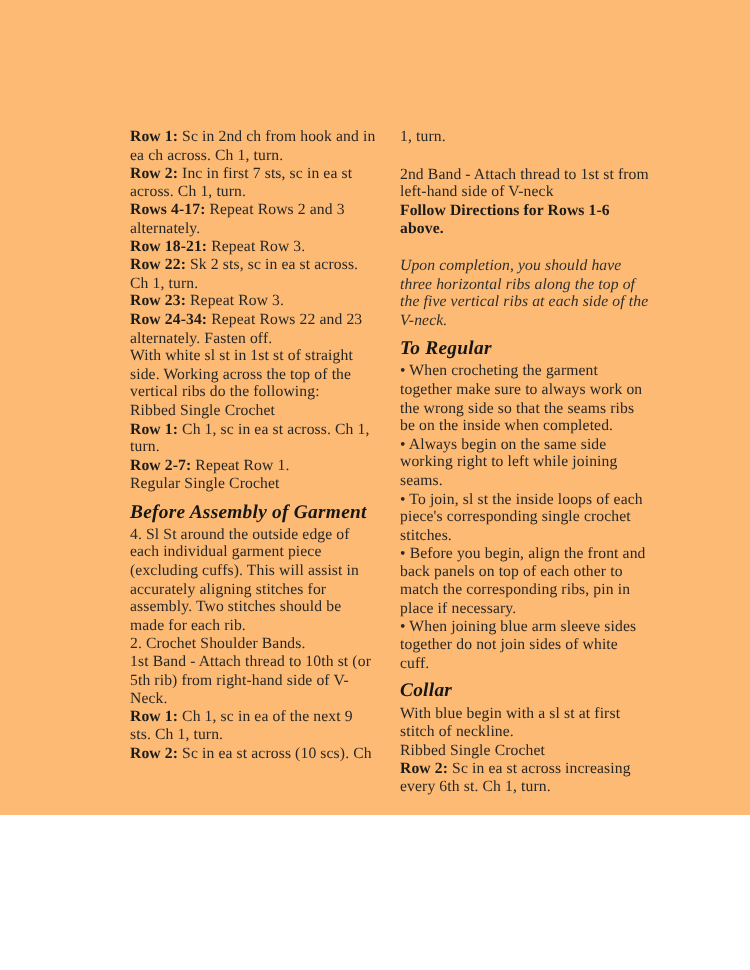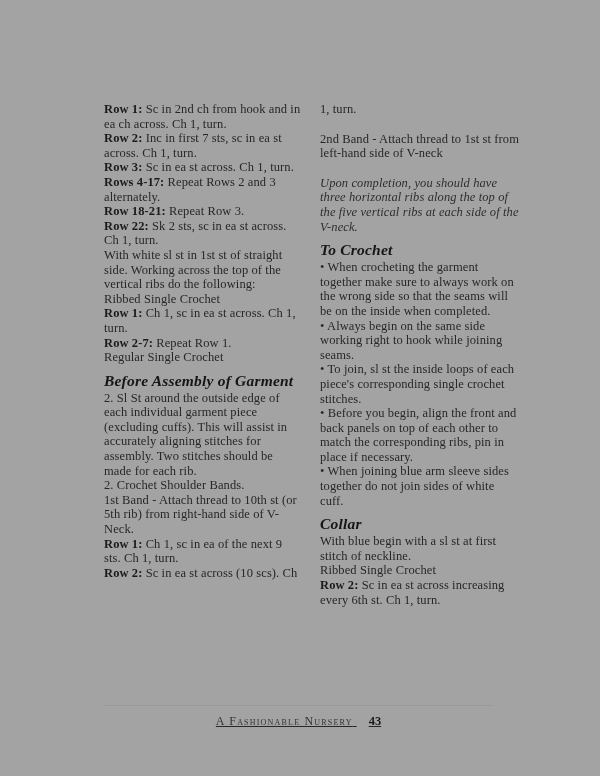--- a/index.html
+++ b/index.html
@@ -9,22 +9,22 @@
   }
   body {
     width: 600px;
     height: 776px;
     font-family: "Liberation Serif", "DejaVu Serif", serif;
     color: #272727;
   }
   .page {
     position: relative;
     width: 600px;
-    height: 776px;
-    background: #a3a3a3;
+    height: 652px;
+    background: #fdba74;
     overflow: hidden;
   }
   .column {
     position: absolute;
     top: 102px;
     font-size: 12.5px;
     line-height: 14.6px;
     letter-spacing: 0.1px;
     text-align: left;
   }
@@ -75,45 +75,47 @@
   }
 </style>
 </head>
 <body>
 
 <div class="page">
   <main>
     <section class="column col-left" id="col-left">
         <p class="para"><span class="b">Row 1:</span><span> Sc in 2nd ch from hook and in ea ch across. Ch 1, turn.</span></p>
         <p class="para"><span class="b">Row 2:</span><span> Inc in first 7 sts, sc in ea st across. Ch 1, turn.</span></p>
-        <p class="para"><span class="b">Row 3:</span><span> Sc in ea st across. Ch 1, turn.</span></p>
         <p class="para"><span class="b">Rows 4-17:</span><span> Repeat Rows 2 and 3 alternately.</span></p>
         <p class="para"><span class="b">Row 18-21:</span><span> Repeat Row 3.</span></p>
         <p class="para"><span class="b">Row 22:</span><span> Sk 2 sts, sc in ea st across. Ch 1, turn.</span></p>
+        <p class="para"><span class="b">Row 23:</span><span> Repeat Row 3.</span></p>
+        <p class="para"><span class="b">Row 24-34:</span><span> Repeat Rows 22 and 23 alternately. Fasten off.</span></p>
         <p class="para"><span>With white sl st in 1st st of straight side. Working across the top of the vertical ribs do the following:</span></p>
         <p class="para"><span class="i">Ribbed Single Crochet</span></p>
         <p class="para"><span class="b">Row 1:</span><span> Ch 1, sc in ea st across. Ch 1, turn.</span></p>
         <p class="para"><span class="b">Row 2-7:</span><span> Repeat Row 1.</span></p>
         <p class="para"><span class="i">Regular Single Crochet</span></p>
         <h2 class="heading"><span>Before Assembly of Garment</span></h2>
-        <p class="para"><span>2. Sl St around the outside edge of each individual garment piece (excluding cuffs). This will assist in accurately aligning stitches for assembly. Two stitches should be made for each rib.</span></p>
+        <p class="para"><span>4. Sl St around the outside edge of each individual garment piece (excluding cuffs). This will assist in accurately aligning stitches for assembly. Two stitches should be made for each rib.</span></p>
         <p class="para"><span>2. Crochet Shoulder Bands.</span></p>
         <p class="para"><span class="i">1st Band</span><span> - Attach thread to 10th st (or 5th rib) from right-hand side of V-Neck.</span></p>
         <p class="para"><span class="b">Row 1:</span><span> Ch 1, sc in ea of the next 9 sts. Ch 1, turn.</span></p>
         <p class="para"><span class="b">Row 2:</span><span> Sc in ea st across (10 scs). Ch</span></p>
       </section>
     <section class="column col-right" id="col-right">
         <p class="para"><span>1, turn.</span></p>
         <div class="spacer"></div>
         <p class="para"><span class="i">2nd Band</span><span> - Attach thread to 1st st from left-hand side of V-neck</span></p>
+        <p class="para"><span class="b">Follow Directions for Rows 1-6 above.</span></p>
         <div class="spacer"></div>
         <p class="note"><span class="i">Upon completion, you should have three horizontal ribs along the top of the five vertical ribs at each side of the V-neck.</span></p>
-        <h2 class="heading"><span>To Crochet</span></h2>
-        <p class="para"><span>• When crocheting the garment together make sure to always work on the wrong side so that the seams will be on the inside when completed.</span></p>
-        <p class="para"><span>• Always begin on the same side working right to hook while joining seams.</span></p>
+        <h2 class="heading"><span>To Regular</span></h2>
+        <p class="para"><span>• When crocheting the garment together make sure to always work on the wrong side so that the seams ribs be on the inside when completed.</span></p>
+        <p class="para"><span>• Always begin on the same side working right to left while joining seams.</span></p>
         <p class="para"><span>• To join, sl st the inside loops of each piece's corresponding single crochet stitches.</span></p>
         <p class="para"><span>• Before you begin, align the front and back panels on top of each other to match the corresponding ribs, pin in place if necessary.</span></p>
         <p class="para"><span>• When joining blue arm sleeve sides together do not join sides of white cuff.</span></p>
         <h2 class="heading"><span>Collar</span></h2>
         <p class="para"><span>With blue begin with a sl st at first stitch of neckline.</span></p>
         <p class="para"><span class="i">Ribbed Single Crochet</span></p>
         <p class="para"><span class="b">Row 2:</span><span> Sc in ea st across increasing every 6th st. Ch 1, turn.</span></p>
       </section>
   </main>
   <footer>

